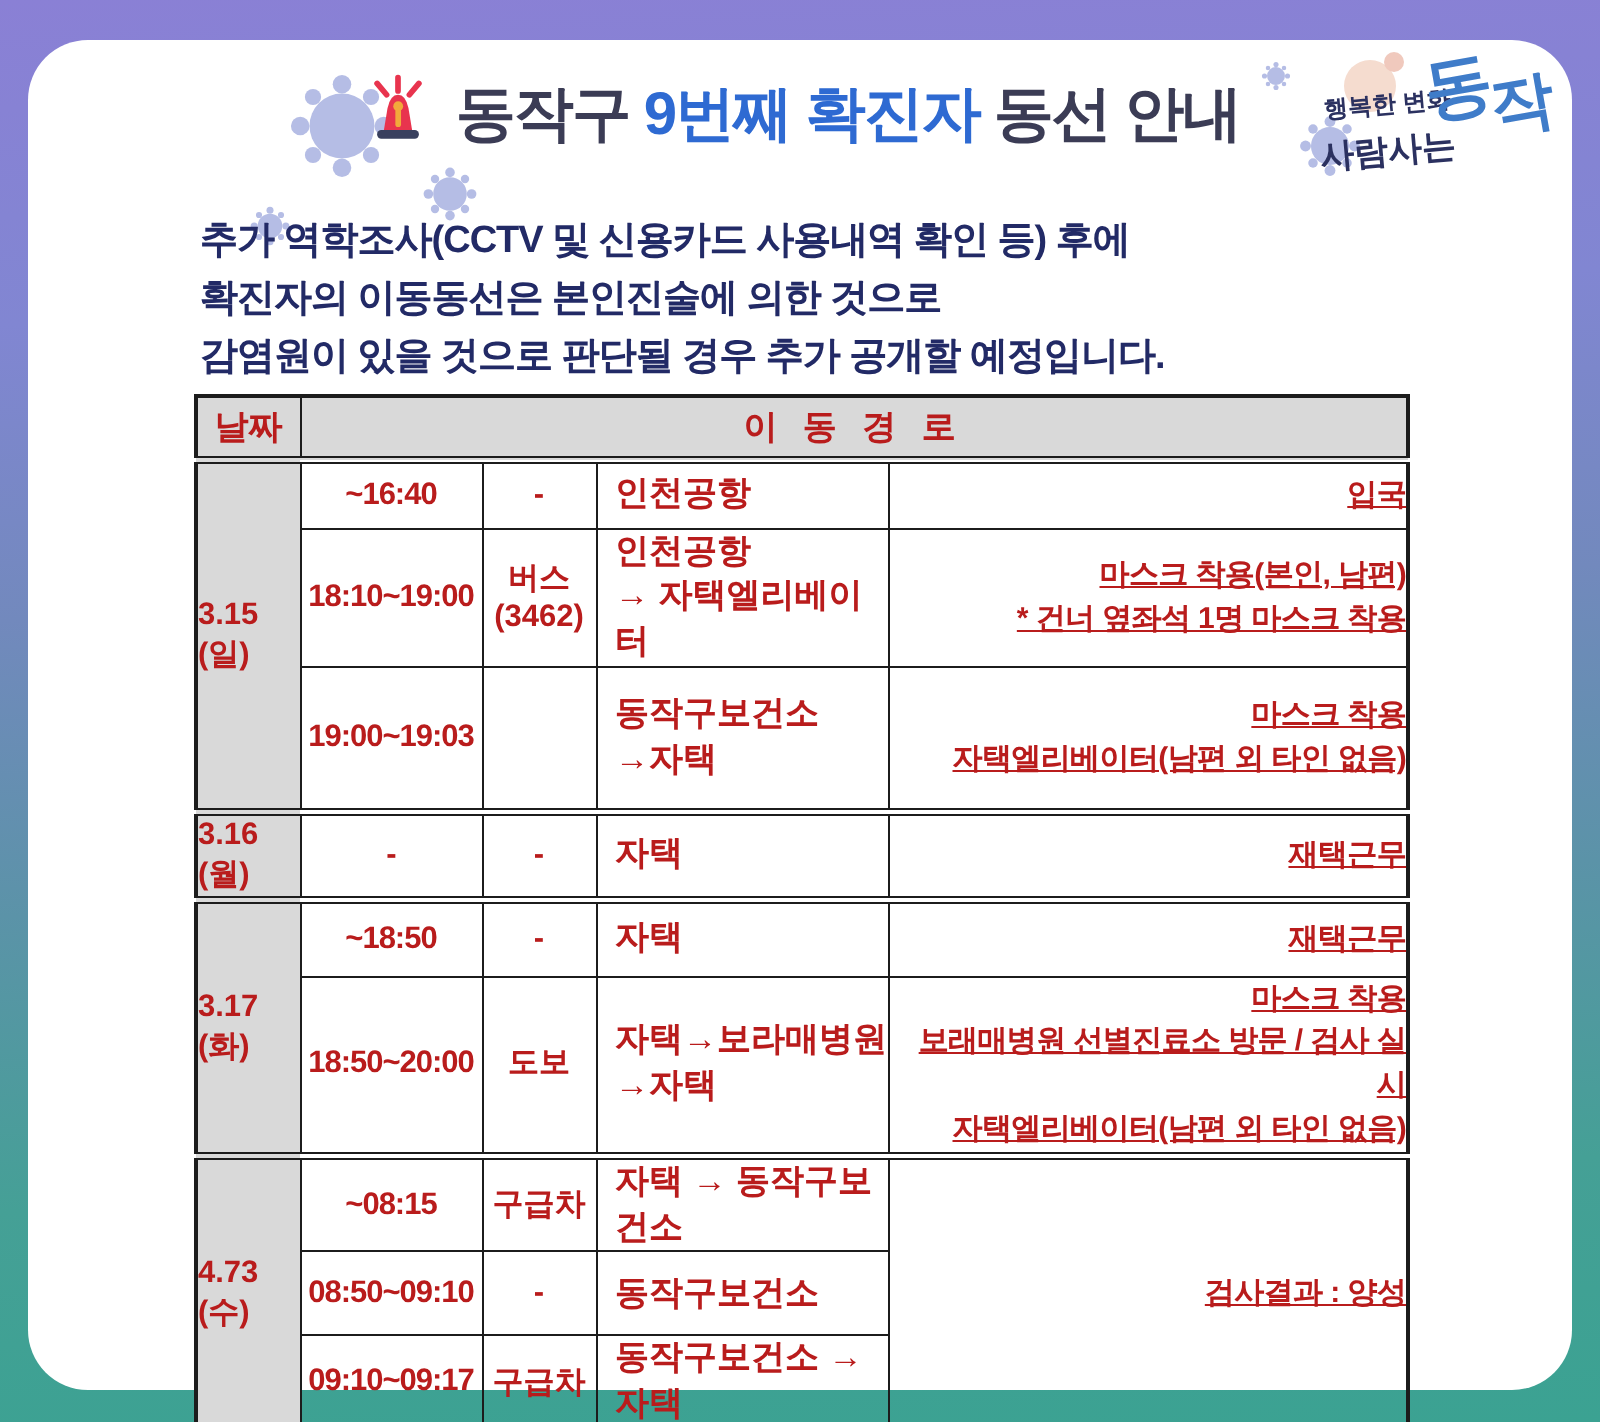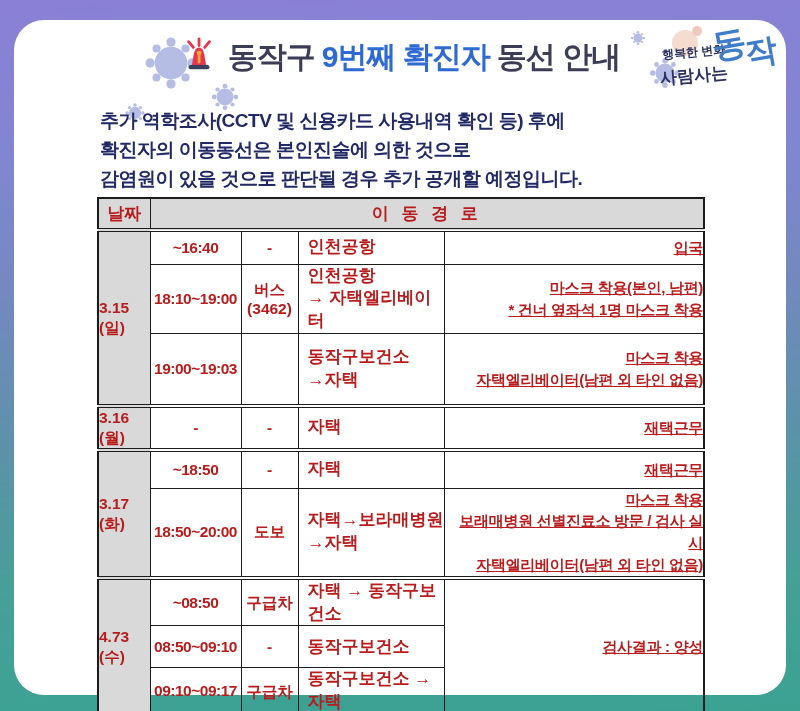--- a/index.html
+++ b/index.html
@@ -255,21 +255,21 @@
             <div>보래매병원 선별진료소 방문 / 검사 실시</div>
             <div>자택엘리베이터(남편 외 타인 없음)</div>
           </td>
     </tr>
 
     <tr class="g-start" style="height:40px">
       <td class="c-date" rowspan="3">
             <div>4.73</div>
             <div>(수)</div>
           </td>
-      <td class="c-time">~08:50</td>
+      <td class="c-time">~08:15</td>
       <td class="c-mode">구급차</td>
       <td class="c-route">
             <div>자택 → 동작구보건소</div>
           </td>
       <td class="c-note" rowspan="3">검사결과 : 양성</td>
     </tr>
     <tr style="height:42px">
       <td class="c-time">08:50~09:10</td>
       <td class="c-mode">-</td>
       <td class="c-route">

